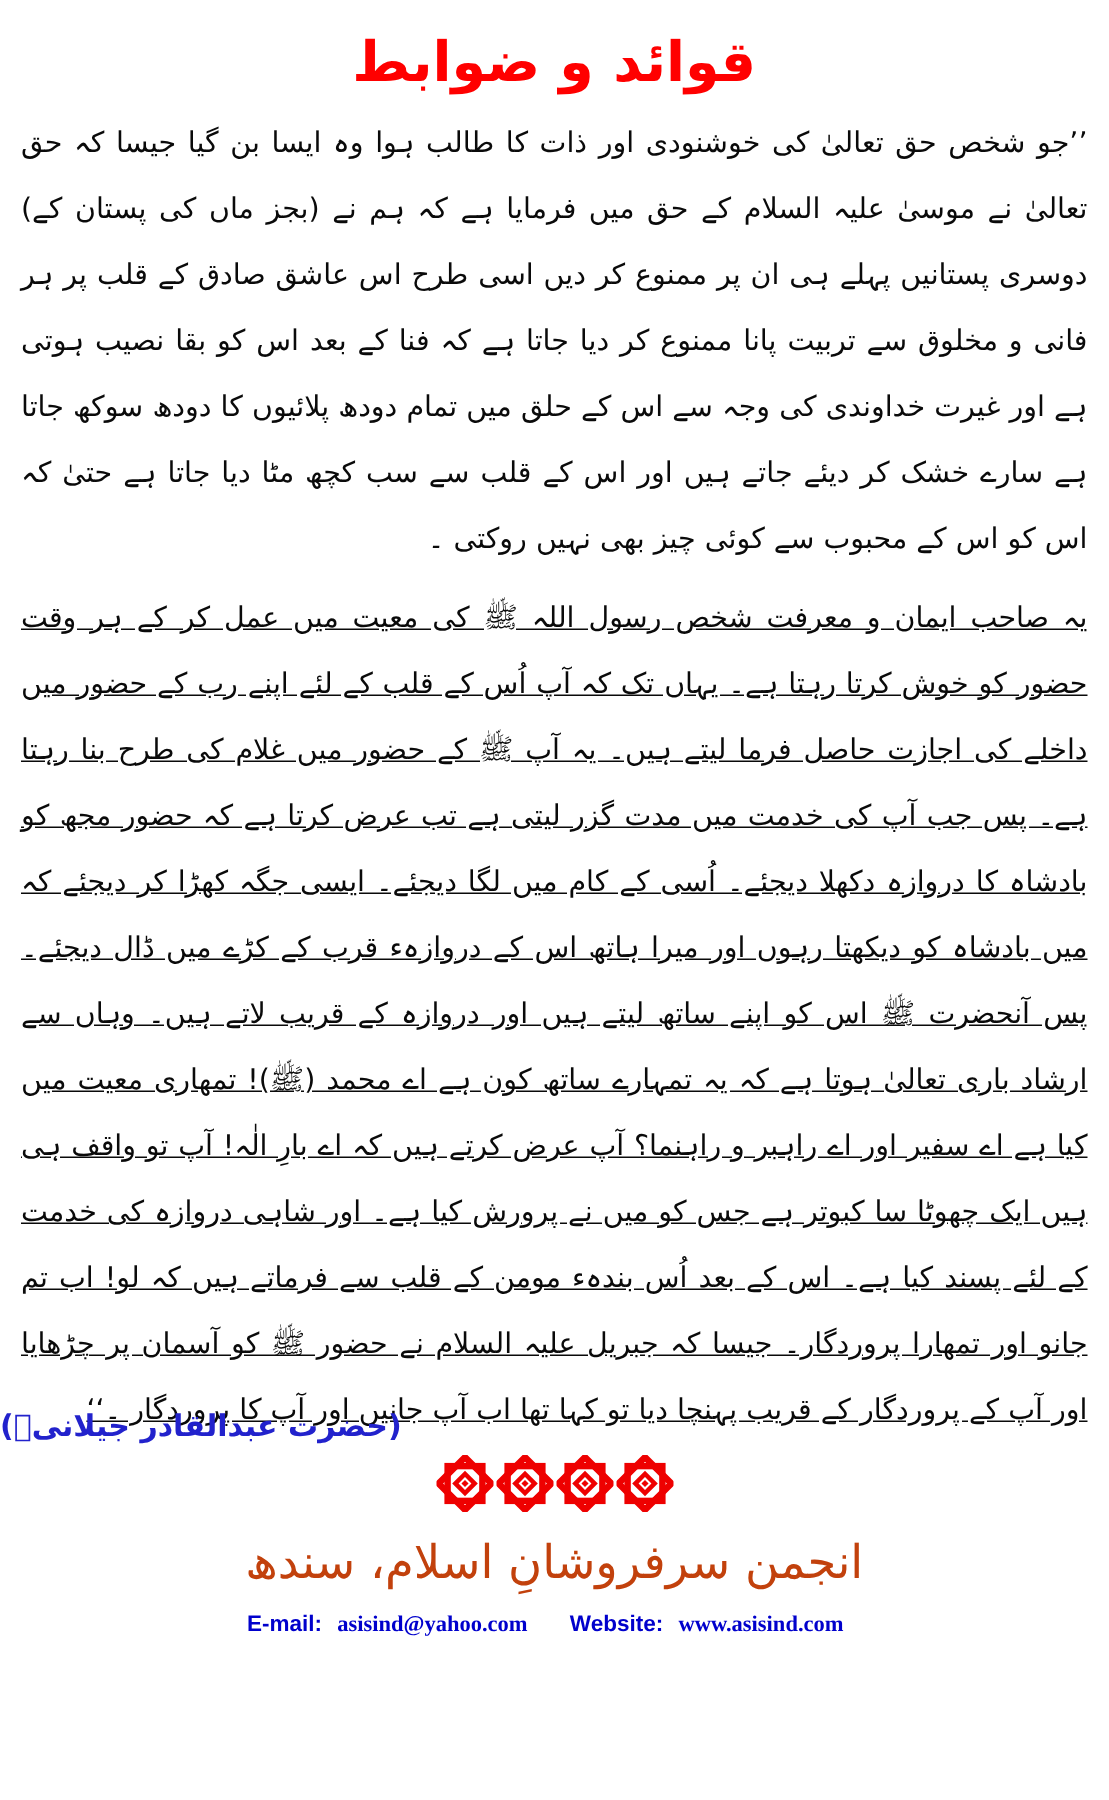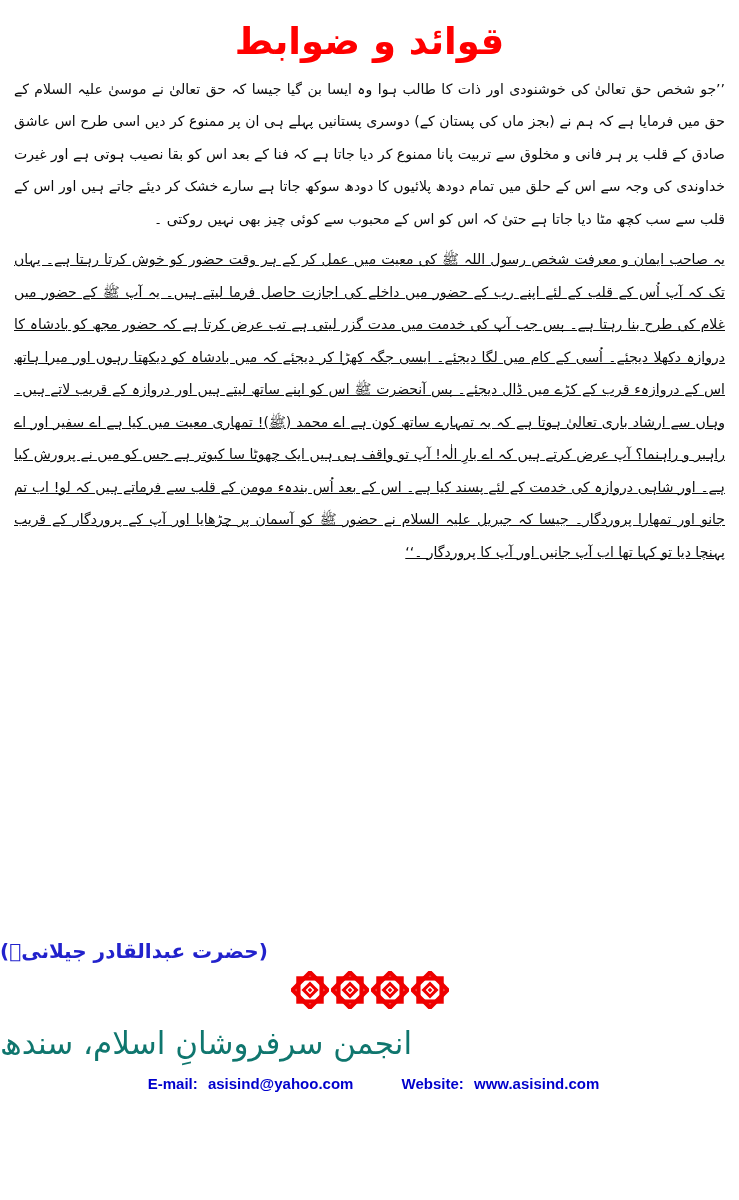--- a/index.html
+++ b/index.html
@@ -14,48 +14,48 @@
     color:var(--title-red,#ff0000);
     letter-spacing:2px;
   }
   .body-text{
     flex:0 1 auto;min-height:0;
     padding:0 14px;direction:rtl;
   }
   .para{
     margin:0 0 6px 0;
     text-align:justify;
-    font-size:14px;line-height:2.32;color:#0a0a0a;
+    font-size:19px;line-height:2.32;color:#0a0a0a;
   }
   .para + .para{margin-top:8px;text-decoration:underline;}
   .spacer{flex:1 1 0;min-height:0;}
   .attribution{
     flex:0 0 auto;text-align:left;direction:rtl;
     font-size:20px;font-weight:bold;
     color:var(--attribution-blue,#2222cc);
     margin:4px 0 2px 0;
   }
   .ornament-row{
     flex:0 0 auto;text-align:center;margin:6px 0 2px 0;line-height:0;
   }
   .ornament-row svg{margin:0 1px;vertical-align:middle;}
   .organization{
-    flex:0 0 auto;text-align:left;direction:rtl;
-    font-size:31px;color:#0f766e;
+    flex:0 0 auto;text-align:center;direction:rtl;
+    font-size:31px;color:#c2410c;
     margin:14px 0 6px 0;
   }
   .footer{
     flex:0 0 auto;text-align:center;
     font-family:"Liberation Sans",sans-serif;
     font-size:15px;font-weight:bold;
     color:var(--footer-blue,#0000cc);
     margin:8px 0 16px 0;
   }
-  .footer .flabel{margin:0 6px 0 26px;}
-  .footer .fvalue{margin-right:18px;cursor:pointer;}
+  .footer .flabel{margin:0 6px 0 6px;}
+  .footer .fvalue{margin-right:18px;cursor:pointer;font-family:Liberation Serif, serif;}
 </style>
 </head>
 <body>
 
 <div class="page">
 
   <div class="title">قوائد و ضوابط</div>
 
   <div class="body-text">
     <p class="para">’’جو شخص حق تعالیٰ کی خوشنودی اور ذات کا طالب ہوا وہ ایسا بن گیا جیسا کہ حق تعالیٰ نے موسیٰ علیہ السلام کے حق میں فرمایا ہے کہ ہم نے (بجز ماں کی پستان کے) دوسری پستانیں پہلے ہی ان پر ممنوع کر دیں اسی طرح اس عاشق صادق کے قلب پر ہر فانی و مخلوق سے تربیت پانا ممنوع کر دیا جاتا ہے کہ فنا کے بعد اس کو بقا نصیب ہوتی ہے اور غیرت خداوندی کی وجہ سے اس کے حلق میں تمام دودھ پلائیوں کا دودھ سوکھ جاتا ہے سارے خشک کر دیئے جاتے ہیں اور اس کے قلب سے سب کچھ مٹا دیا جاتا ہے حتیٰ کہ اس کو اس کے محبوب سے کوئی چیز بھی نہیں روکتی ۔</p>

